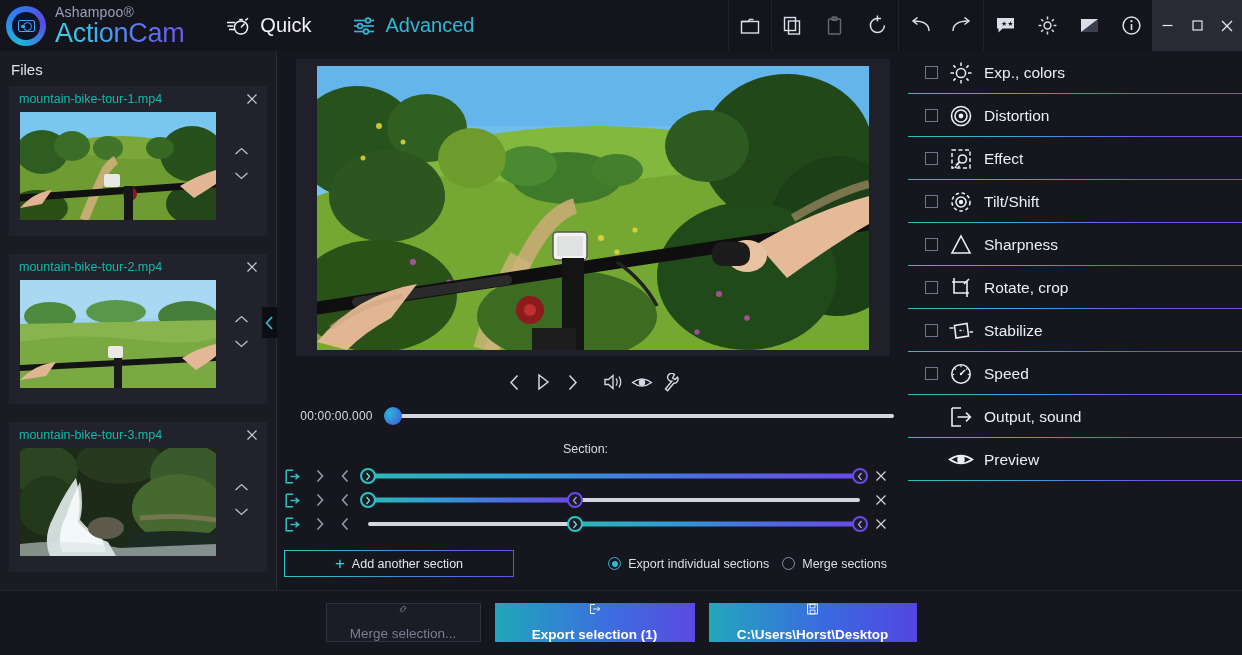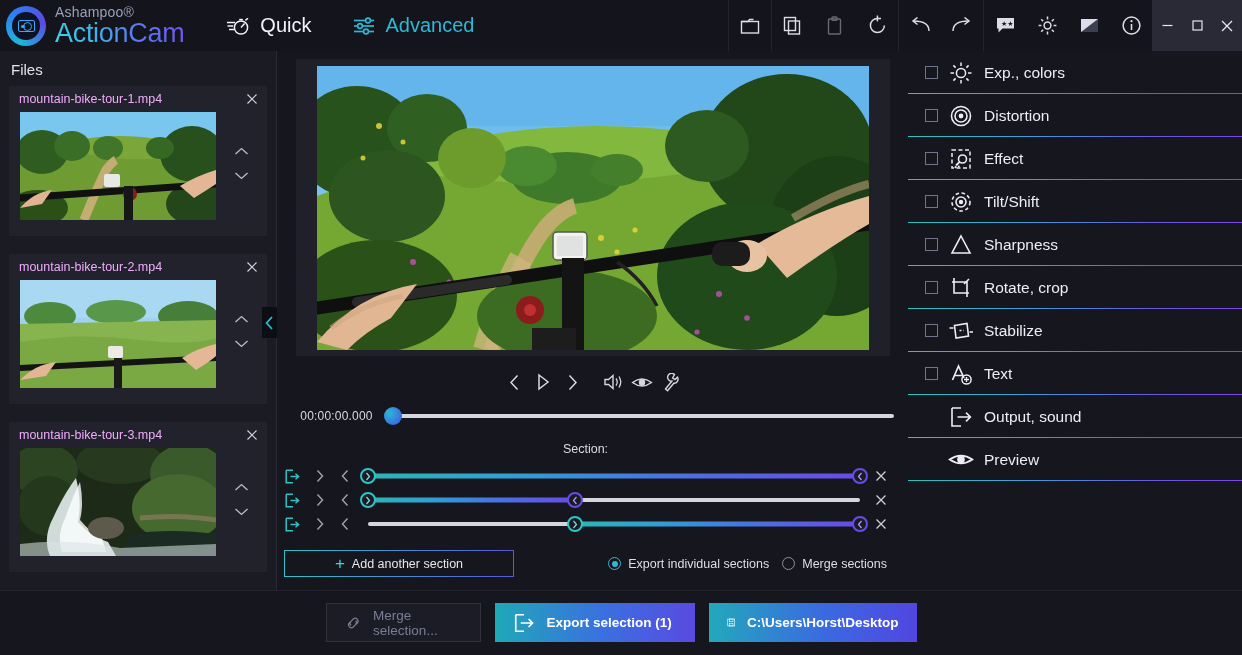--- a/index.html
+++ b/index.html
@@ -64,21 +64,21 @@
     position:absolute; left:0; top:51px; width:276px; height:539px;
     background:#1b1b24;
   }
   .files-head { padding:10px 0 8px 11px; font-size:15px; color:#e2e3ea; }
   .file-list { padding:0 9px; }
   .file-card {
     position:relative; background:#22222d; margin-bottom:18px;
     height:150px; overflow:hidden;
   }
   .file-card .fc-head { display:flex; align-items:center; height:26px; padding:0 4px 0 10px; }
-  .fc-name { font-size:12.5px; color:#f0abfc; flex:1 1 auto; white-space:nowrap; overflow:hidden; }
+  .fc-name { font-size:12.5px; color:#14b8a6; flex:1 1 auto; white-space:nowrap; overflow:hidden; }
   .fc-close { width:22px; height:22px; display:flex;align-items:center;justify-content:center; cursor:pointer; }
   .fc-body { display:flex; align-items:flex-start; padding:0 0 0 11px; }
   .thumb {
     width:196px; height:108px; background:#0c1018; overflow:hidden; position:relative;
   }
   .thumb svg { display:block; width:196px; height:108px; }
   .fc-arrows { flex:1 1 auto; display:flex; flex-direction:column; align-items:center; gap:2px; padding-top:28px; }
   .fc-arrow { width:26px; height:22px; display:flex;align-items:center;justify-content:center; cursor:pointer; }
 
   
@@ -173,21 +173,21 @@
   .rp-line {
     position:absolute; left:0; right:0; bottom:0; height:1px;
     background:linear-gradient(90deg,#2bc4b8 0%,#3f9fd8 35%,#6a55e0 75%,#7b4ae8 100%);
   }
 
   
   .bottombar {
     position:absolute; left:0; top:590px; width:1242px; height:65px; background:#16161e;
   }
   .bb-inner { display:flex; align-items:center; justify-content:center; gap:14px; height:65px; }
-  .bb-btn { height:39px; display:flex; align-items:center; gap:12px; cursor:pointer; padding:0 18px; }
+  .bb-btn { height:39px; display:flex; align-items:center; gap:12px; cursor:pointer; padding:0 18px;flex-direction:column; }
   .bb-btn .lbl { font-size:13.5px; font-weight:bold; }
   .bb-merge { width:155px; background:#1c1c26; border:1px solid #32323e; justify-content:flex-start; }
   .bb-merge .lbl { color:#797e93; font-weight:normal; }
   .bb-export { width:200px; background:linear-gradient(90deg,#1fa8b8 0%,#3b6fe0 55%,#5a4ae0 100%); }
   .bb-export .lbl { color:#fff; }
   .bb-path { width:208px; background:linear-gradient(90deg,#22a8bb 0%,#3a6ae0 55%,#5246e0 100%); }
   .bb-path .lbl { color:#fff; }
   .top-edge { position:absolute; left:0; top:0; width:1242px; height:1px; background:#23232e; }
 </style>
 </head>
@@ -802,34 +802,40 @@
         <svg width="26" height="24" viewBox="0 0 26 24">
           <path d="M6.5 6.5 L19 4.5 L20.5 17 L8 19 Z" fill="none" stroke="#eceef4" stroke-width="1.6"></path>
           <path d="M11.5 11.5 H16" stroke="#eceef4" stroke-width="1.6" stroke-dasharray="2 2"></path>
           <path d="M1.5 9 H5.5 M21.5 13 H25" stroke="#eceef4" stroke-width="1.6"></path>
         </svg>
       </span>
       <span class="rp-label">Stabilize</span>
       <span class="rp-line"></span>
     </div>
 
-
     <div class="rp-item">
       <span class="cb"></span>
       <span class="rp-ico">
         <svg width="24" height="24" viewBox="0 0 24 24">
-          <path d="M3.5 18 L9.5 4 L15 16" fill="none" stroke="#eceef4" stroke-width="1.7"></path>
-          <path d="M6 13.5 H13" stroke="#eceef4" stroke-width="1.5"></path>
-          <circle cx="17.5" cy="17.5" r="4.6" fill="none" stroke="#eceef4" stroke-width="1.5"></circle>
-          <path d="M17.5 15 V20 M15 17.5 H20" stroke="#eceef4" stroke-width="1.4"></path>
-        </svg>
-      </span>
-      <span class="rp-label">Text</span>
-      <span class="rp-line"></span>
-    </div>
+          <circle cx="12" cy="12" r="9.2" fill="none" stroke="#eceef4" stroke-width="1.6"></circle>
+          <path d="M12 12 L16 8" stroke="#eceef4" stroke-width="1.6"></path>
+          <g stroke="#eceef4" stroke-width="1.2">
+            <path d="M12 3.6 V5.2"></path>
+              <path d="M5.6 6.4 L6.8 7.6"></path>
+              <path d="M18.4 6.4 L17.2 7.6"></path>
+            <path d="M3.6 12.5 H5.2"></path>
+              <path d="M18.8 12.5 H20.4"></path>
+          </g>
+          <circle cx="12" cy="12" r="1.2" fill="#eceef4"></circle>
+        </svg>
+      </span>
+      <span class="rp-label">Speed</span>
+      <span class="rp-line"></span>
+    </div>
+
 
     <div class="rp-item">
       <span class="cb hidden"></span>
       <span class="rp-ico">
         <svg width="24" height="24" viewBox="0 0 24 24">
           <path d="M3 3 H12 M3 3 V21 H12" fill="none" stroke="#eceef4" stroke-width="1.6"></path>
           <path d="M8.5 12 H21 M17 7.6 L21.4 12 L17 16.4" fill="none" stroke="#eceef4" stroke-width="1.6"></path>
         </svg>
       </span>
       <span class="rp-label">Output, sound</span>

